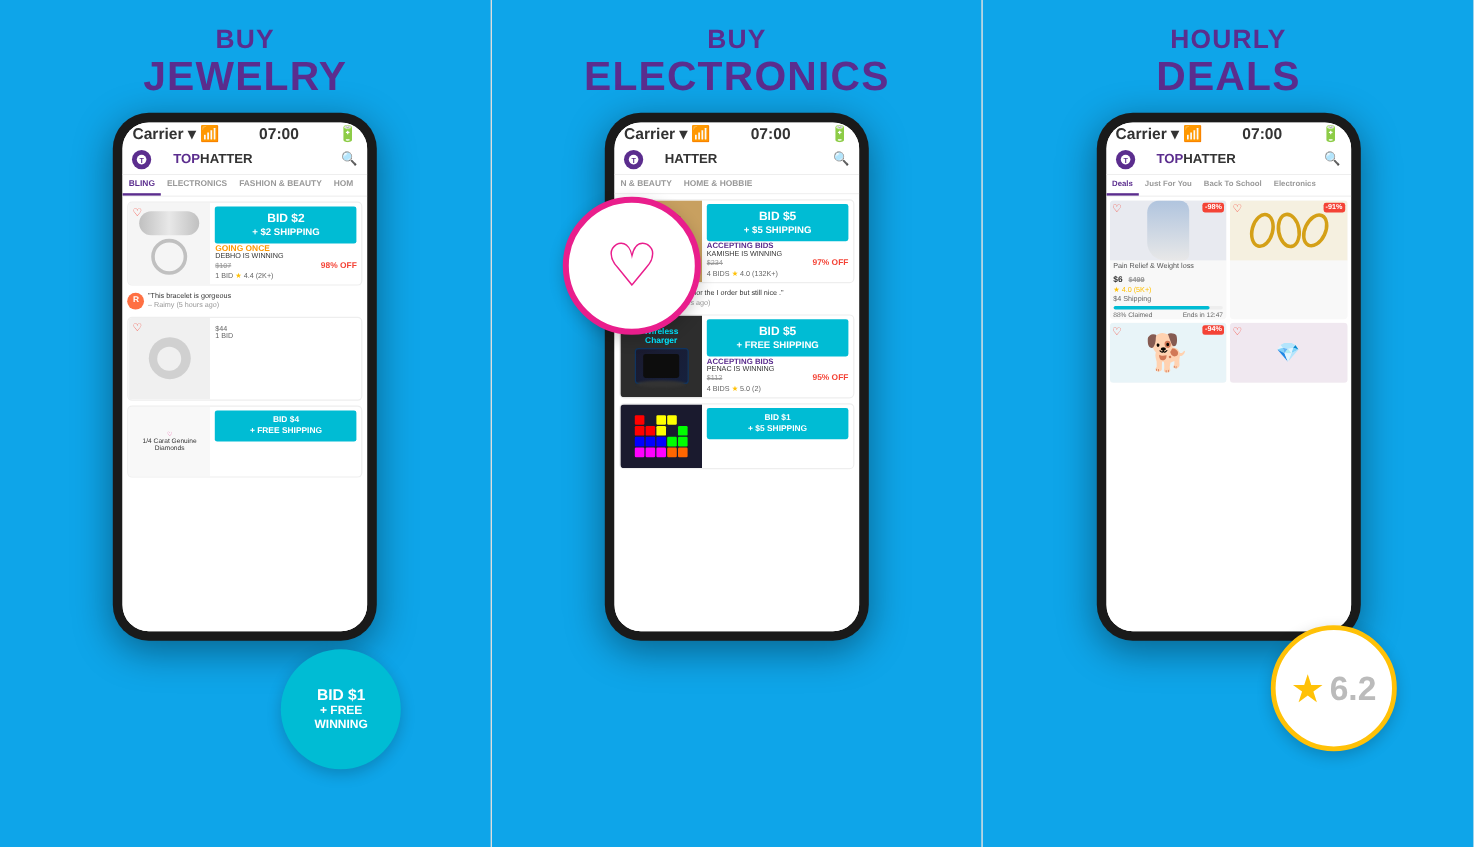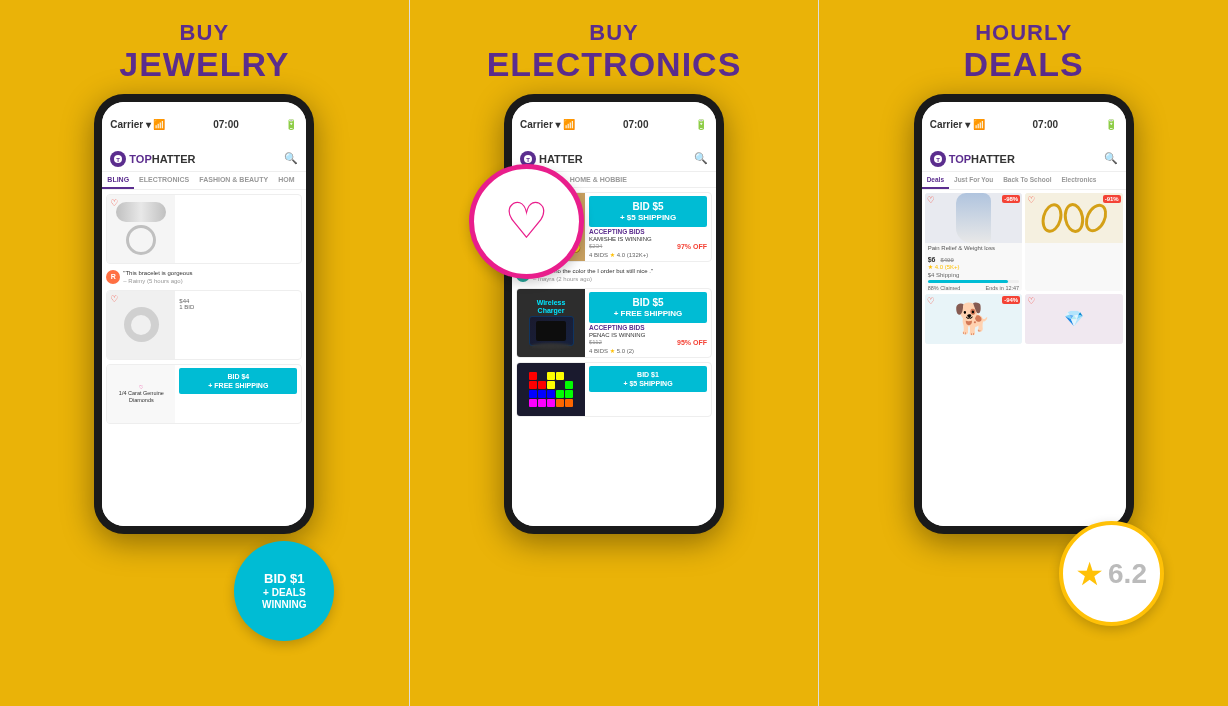--- a/index.html
+++ b/index.html
@@ -11,21 +11,21 @@
       font-family: -apple-system, BlinkMacSystemFont, 'Helvetica Neue', Arial, sans-serif;
       overflow: hidden;
     }
 
     .panel {
       flex: 1;
       display: flex;
       flex-direction: column;
       align-items: center;
       padding: 20px 10px 10px;
-      background: #eab308;
+      background: #0ea5e9;
     }
 
     .panel-title-line1 {
       font-size: 22px;
       font-weight: 700;
       color: #5b2d8e;
       text-transform: uppercase;
       letter-spacing: 1px;
       line-height: 1.2;
       text-align: center;
@@ -65,41 +65,41 @@
       border-radius: 22px;
       overflow: hidden;
       position: relative;
     }
 
     
     .status-bar {
       display: flex;
       justify-content: space-between;
       align-items: center;
-      padding: 17px 8px;
-      font-size: 10px;
+      padding: 2px 8px;
+      font-size: 13px;
       font-weight: 600;
       color: #333;
       background: #fff;
     }
 
     
     .app-header {
       display: flex;
       align-items: center;
       justify-content: space-between;
       padding: 4px 8px;
       border-bottom: 1px solid #eee;
       background: #fff;
     }
 
     .app-logo {
       display: flex;
       align-items: center;
-      gap: 3px;
+      gap: 18px;
     }
 
     .logo-icon {
       width: 16px;
       height: 16px;
       background: #5b2d8e;
       border-radius: 50%;
       display: flex;
       align-items: center;
       justify-content: center;
@@ -528,20 +528,37 @@
 
           <div class="product-card">
             <div class="product-image" style="background:#f5f5f5;">
               <span class="heart-icon">♡</span>
 
               <div style="display:flex;flex-direction:column;align-items:center;gap:3px;">
                 <div class="bracelet-shape"></div>
                 <div class="ring-shape" style="width:30px;height:30px;border-color:#c0c0c0;"></div>
               </div>
             </div>
+            <div class="product-info">
+              <div class="bid-button">
+                <div class="bid-amount">BID $2</div>
+                <div>+ $2 SHIPPING</div>
+              </div>
+              <div class="going-once">GOING ONCE</div>
+              <div class="winner-info">DEBHO IS WINNING</div>
+              <div style="display:flex;justify-content:space-between;align-items:center;">
+                <span style="font-size:6px;color:#999;text-decoration:line-through;">$107</span>
+                <span class="discount">98% OFF</span>
+              </div>
+              <div style="font-size:6px;color:#666;">
+                <span>1 BID</span>
+                <span style="color:#ffc107;"> ★ </span>
+                <span>4.4 (2K+)</span>
+              </div>
+            </div>
           </div>
 
           <div class="review-row">
             <div class="reviewer-avatar">R</div>
             <div>
               <div class="review-text">"This bracelet is gorgeous</div>
               <div class="review-author">– Raimy (5 hours ago)</div>
             </div>
           </div>
 
@@ -572,21 +589,21 @@
                 <div>+ FREE SHIPPING</div>
               </div>
             </div>
           </div>
         </div>
       </div>
     </div>
 
     <div class="bid-bubble" style="position:absolute;bottom:55px;right:-20px;width:100px;height:100px;">
       <span style="font-size:13px;font-weight:900;">BID $1</span>
-      <span style="font-size:10px;font-weight:700;">+ DEALS</span>
+      <span style="font-size:10px;font-weight:700;">+ FREE</span>
       <span style="font-size:10px;font-weight:700;">WINNING</span>
     </div>
   </div>
 </div>
 
 <div class="divider"></div>
 
 <div class="panel">
   <div class="panel-title-line1">BUY</div>
   <div class="panel-title-line2">ELECTRONICS</div>

